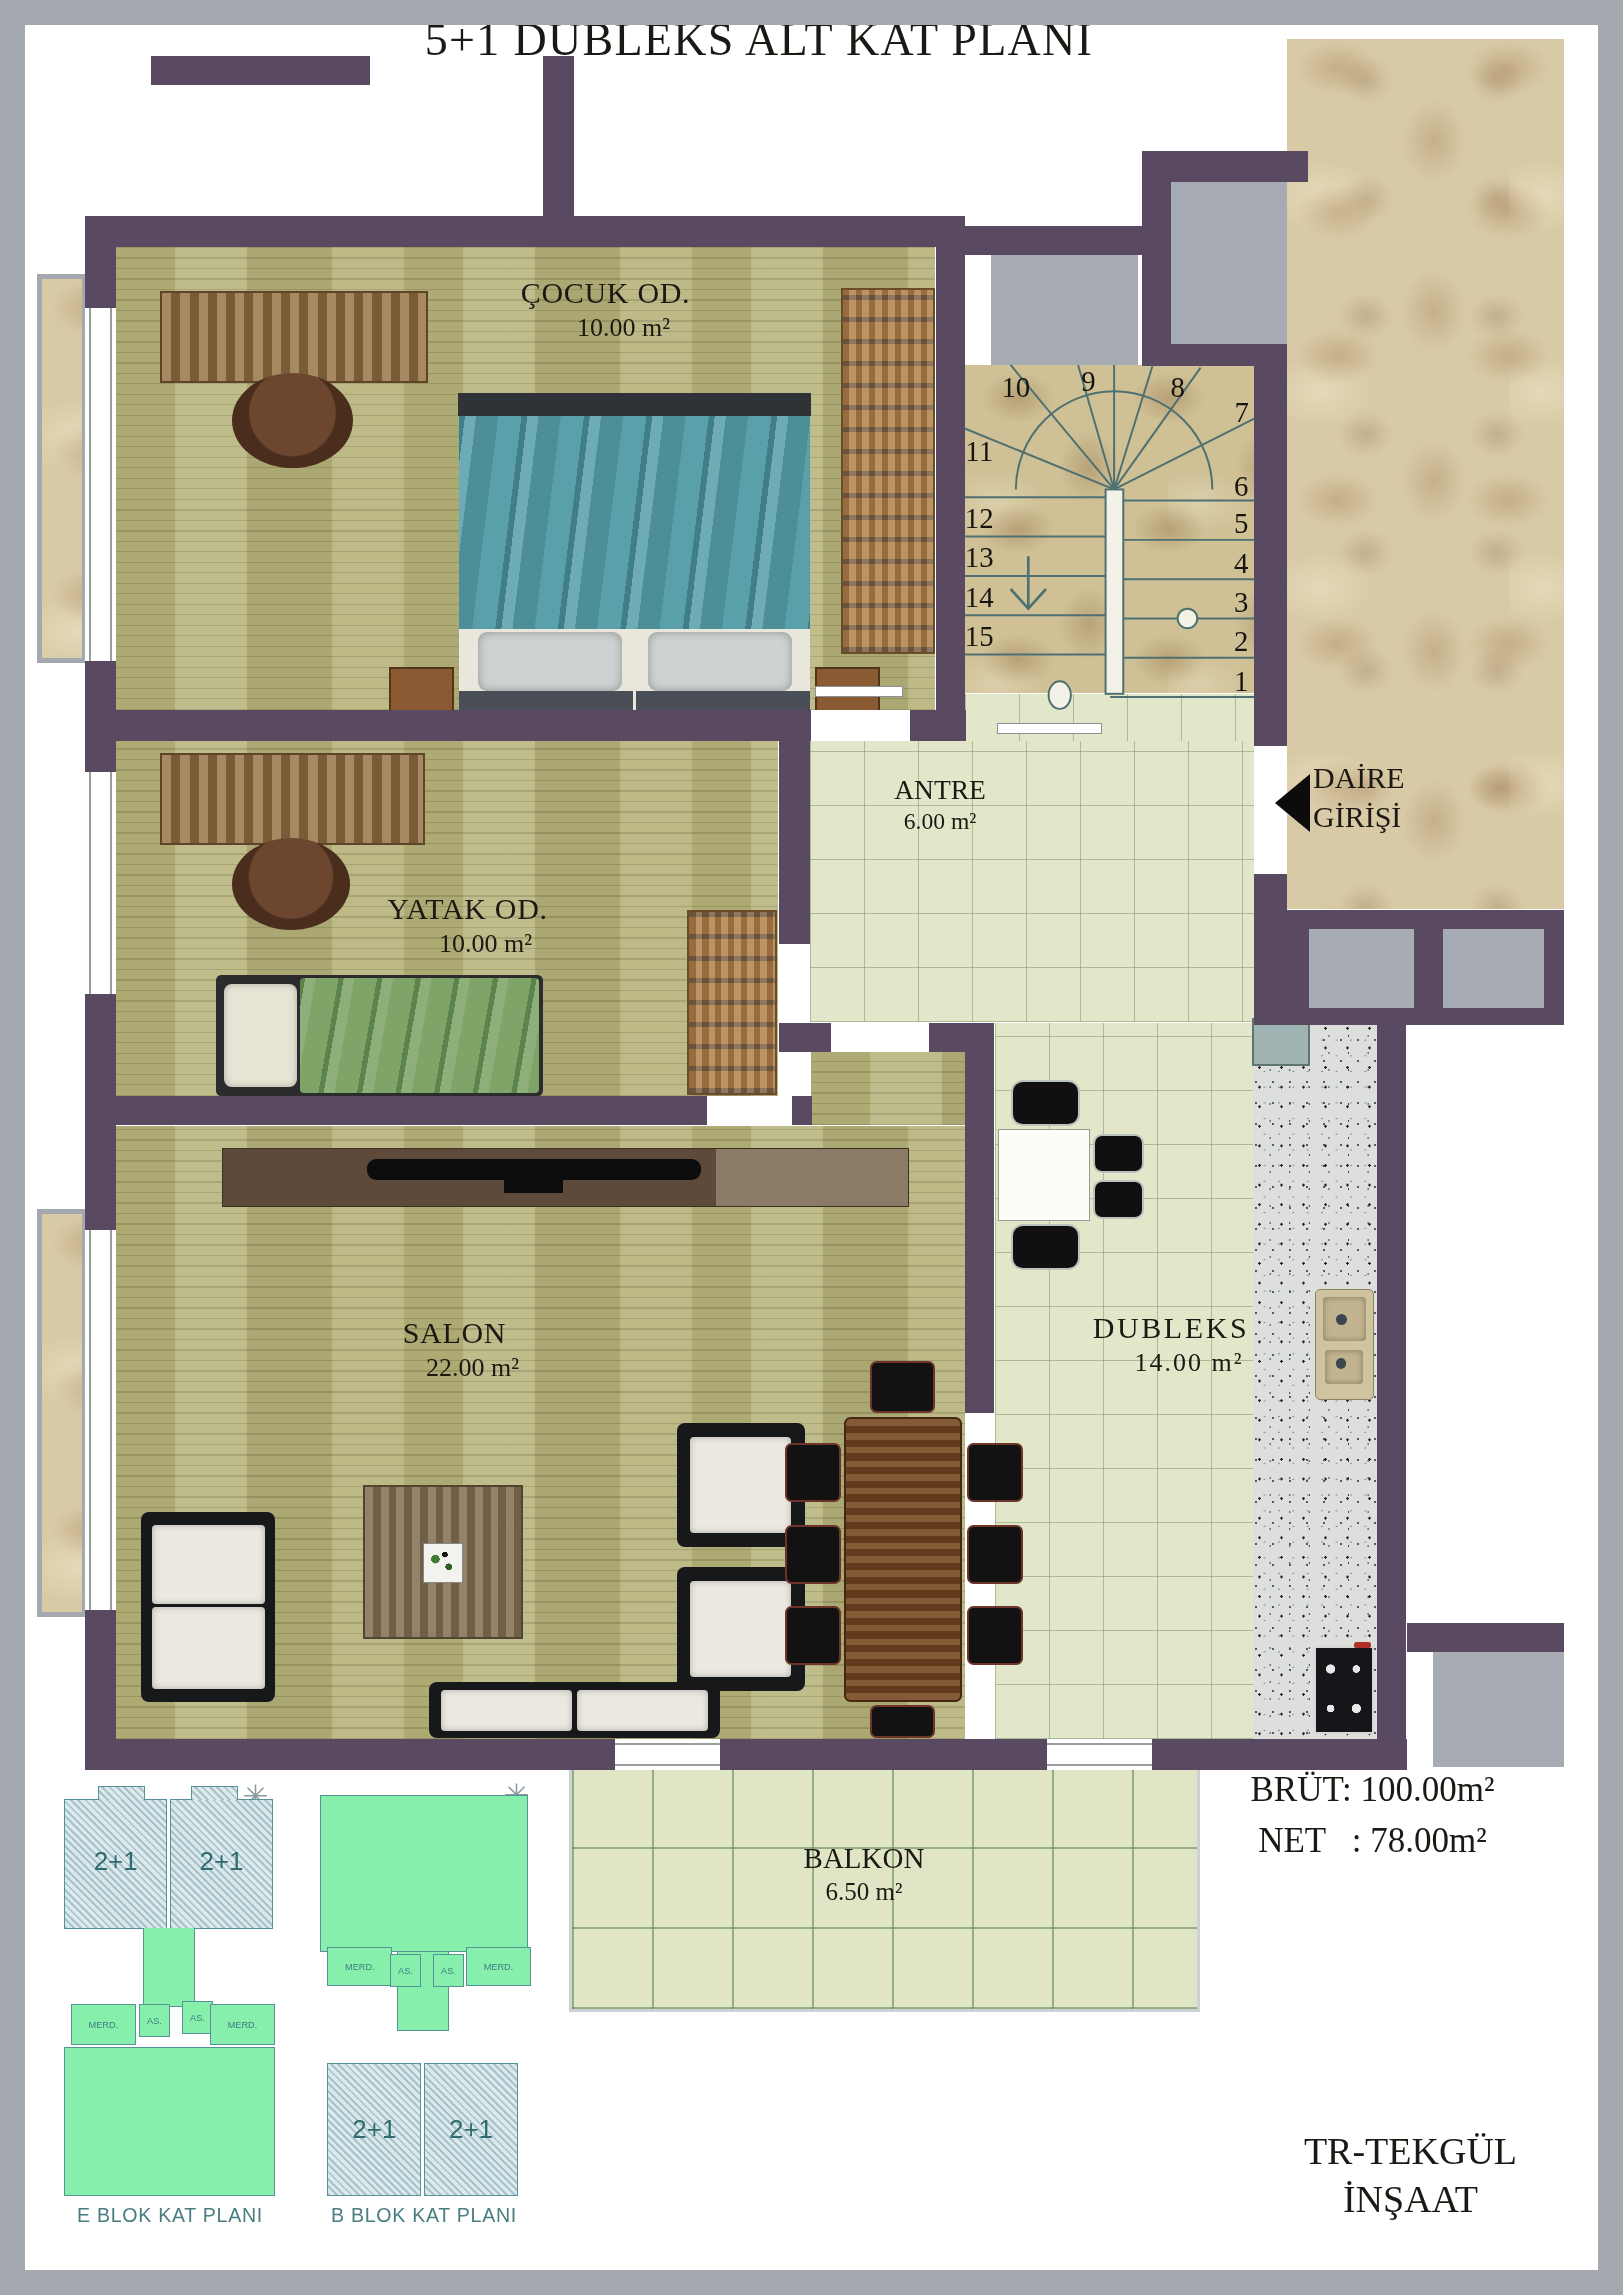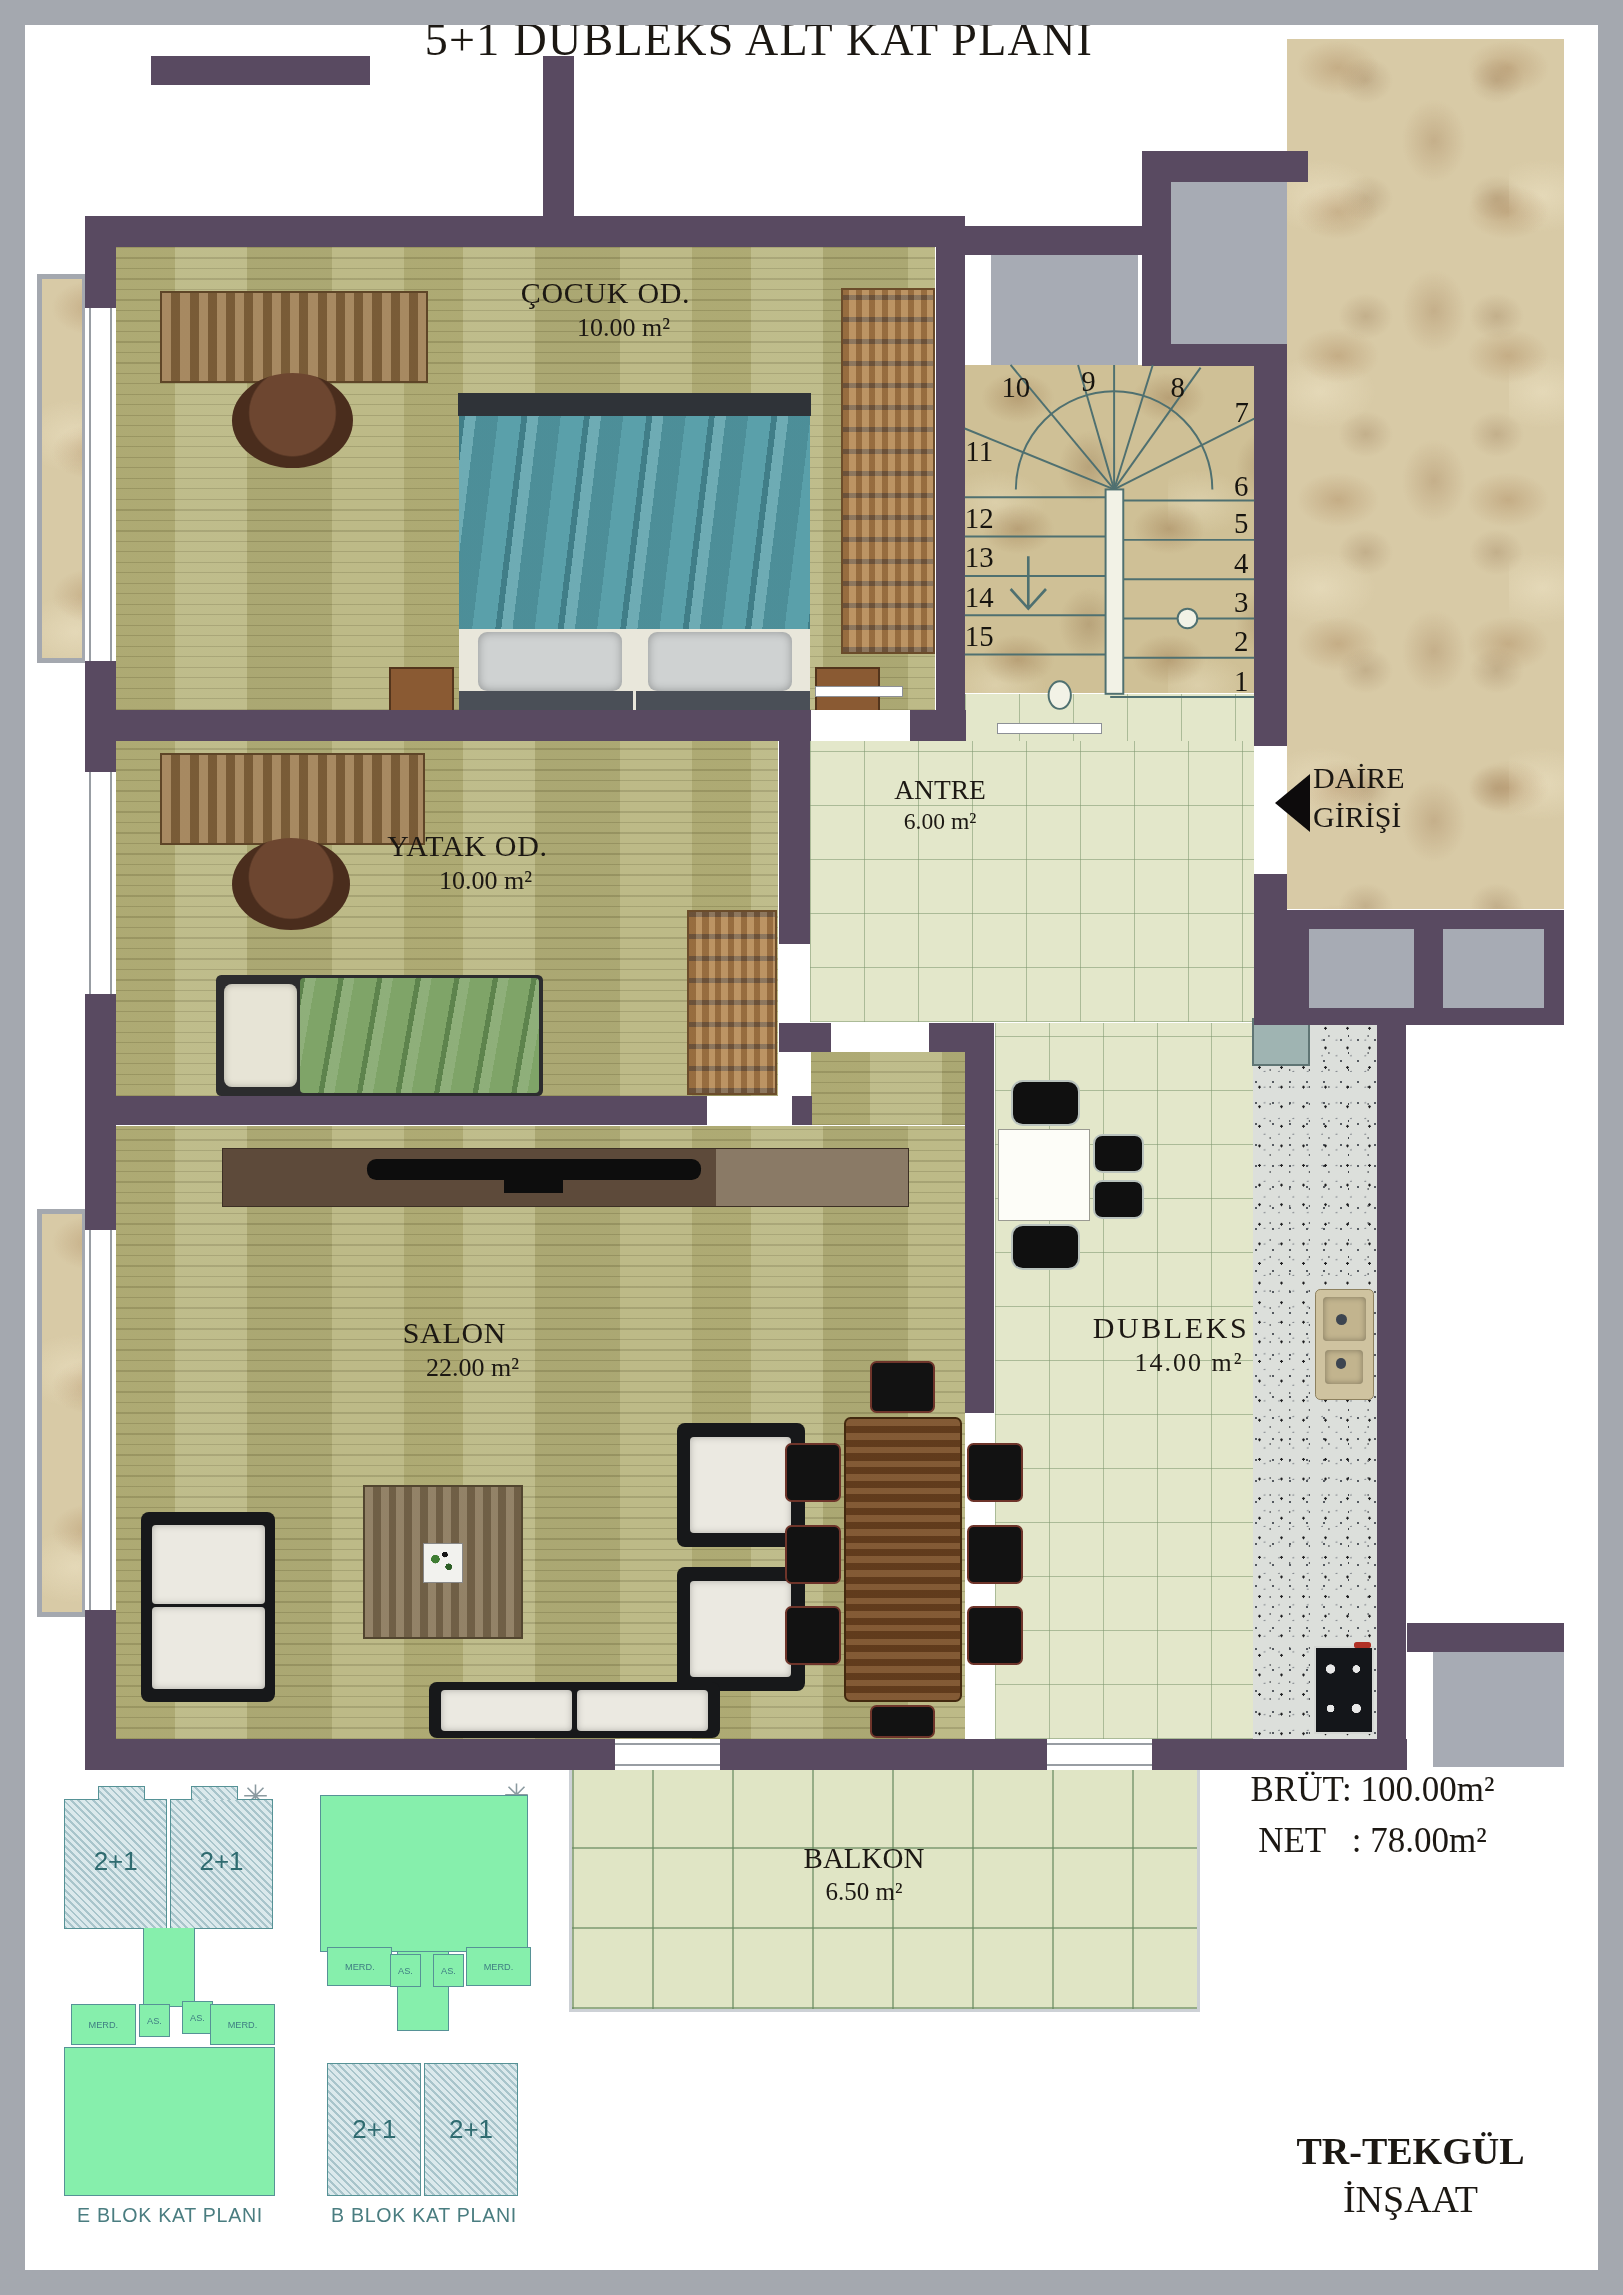--- a/index.html
+++ b/index.html
@@ -265,21 +265,21 @@
 </div>
 <div class="abs" style="left:1314px;top:1646px;width:60px;height:88px;background:#14161a;border:2px solid #d5d7d4;box-sizing:border-box;z-index:11;
      background-image:radial-gradient(circle 7.9px at 26% 25%, #e8e8e8 55%, transparent 62%),radial-gradient(circle 6.5px at 72% 25%, #e8e8e8 55%, transparent 62%),radial-gradient(circle 6.5px at 26% 72%, #e8e8e8 55%, transparent 62%),radial-gradient(circle 7.9px at 72% 72%, #e8e8e8 55%, transparent 62%);">
   <div class="abs" style="left:38px;top:-6.5px;width:17px;height:6.5px;background:#b03025;border-radius:2.6px;"></div>
 </div>
 
 <div class="abs label" style="left:419px;top:274px;width:373px;">
   <div class="rn">ÇOCUK OD.</div>
   <div class="ra">10.00 m²</div>
 </div>
-<div class="abs label" style="left:281px;top:827px;width:373px;">
+<div class="abs label" style="left:281px;top:890px;width:373px;">
   <div class="rn">YATAK OD.</div>
   <div class="ra">10.00 m²</div>
 </div>
 <div class="abs label" style="left:268px;top:1314px;width:373px;">
   <div class="rn">SALON</div>
   <div class="ra">22.00 m²</div>
 </div>
 <div class="abs label" style="left:1040px;top:1309px;width:262px;">
   <div class="rn" style="letter-spacing:2.6px;">DUBLEKS</div>
   <div class="ra" style="letter-spacing:2px;">14.00 m²</div>
@@ -297,21 +297,21 @@
 <div class="abs label" style="left:1313px;top:758px;width:196px;text-align:left;line-height:1.3;z-index:40;">
   <div style="font-size:30px;">DAİRE</div>
   <div style="font-size:30px;">GİRİŞİ</div>
 </div>
 
 <div class="abs label" style="left:1232px;top:1765px;width:281px;line-height:1.45;z-index:40;">
   <div style="font-size:35px;white-space:pre;">BRÜT: 100.00m²</div>
   <div style="font-size:35px;white-space:pre;">NET   : 78.00m²</div>
 </div>
 <div class="abs label" style="left:1273px;top:2128px;width:275px;line-height:1.25;z-index:40;">
-  <div style="font-size:38px;font-weight:bold;">TR-TEKGÜL</div>
+  <div style="font-size:38px;">TR-TEKGÜL</div>
   <div style="font-size:38px;">İNŞAAT</div>
 </div>
 
 <div class="abs" style="left:59px;top:1777px;width:222px;height:458px;z-index:12;">
   <div class="abs hatch" style="left:5.2px;top:21.6px;width:103px;height:130px;"></div>
   <div class="abs hatch" style="left:111px;top:21.6px;width:103px;height:130px;"></div>
   <div class="abs hatch" style="left:39px;top:8.5px;width:47px;height:14.4px;border-bottom:none;"></div>
   <div class="abs hatch" style="left:132px;top:8.5px;width:47px;height:14.4px;border-bottom:none;"></div>
   <div class="abs teal-sans" style="left:5.2px;top:69px;width:103px;text-align:center;font-size:26px;color:#2f6b70;z-index:7;">2+1</div>
   <div class="abs teal-sans" style="left:111px;top:69px;width:103px;text-align:center;font-size:26px;color:#2f6b70;z-index:7;">2+1</div>

